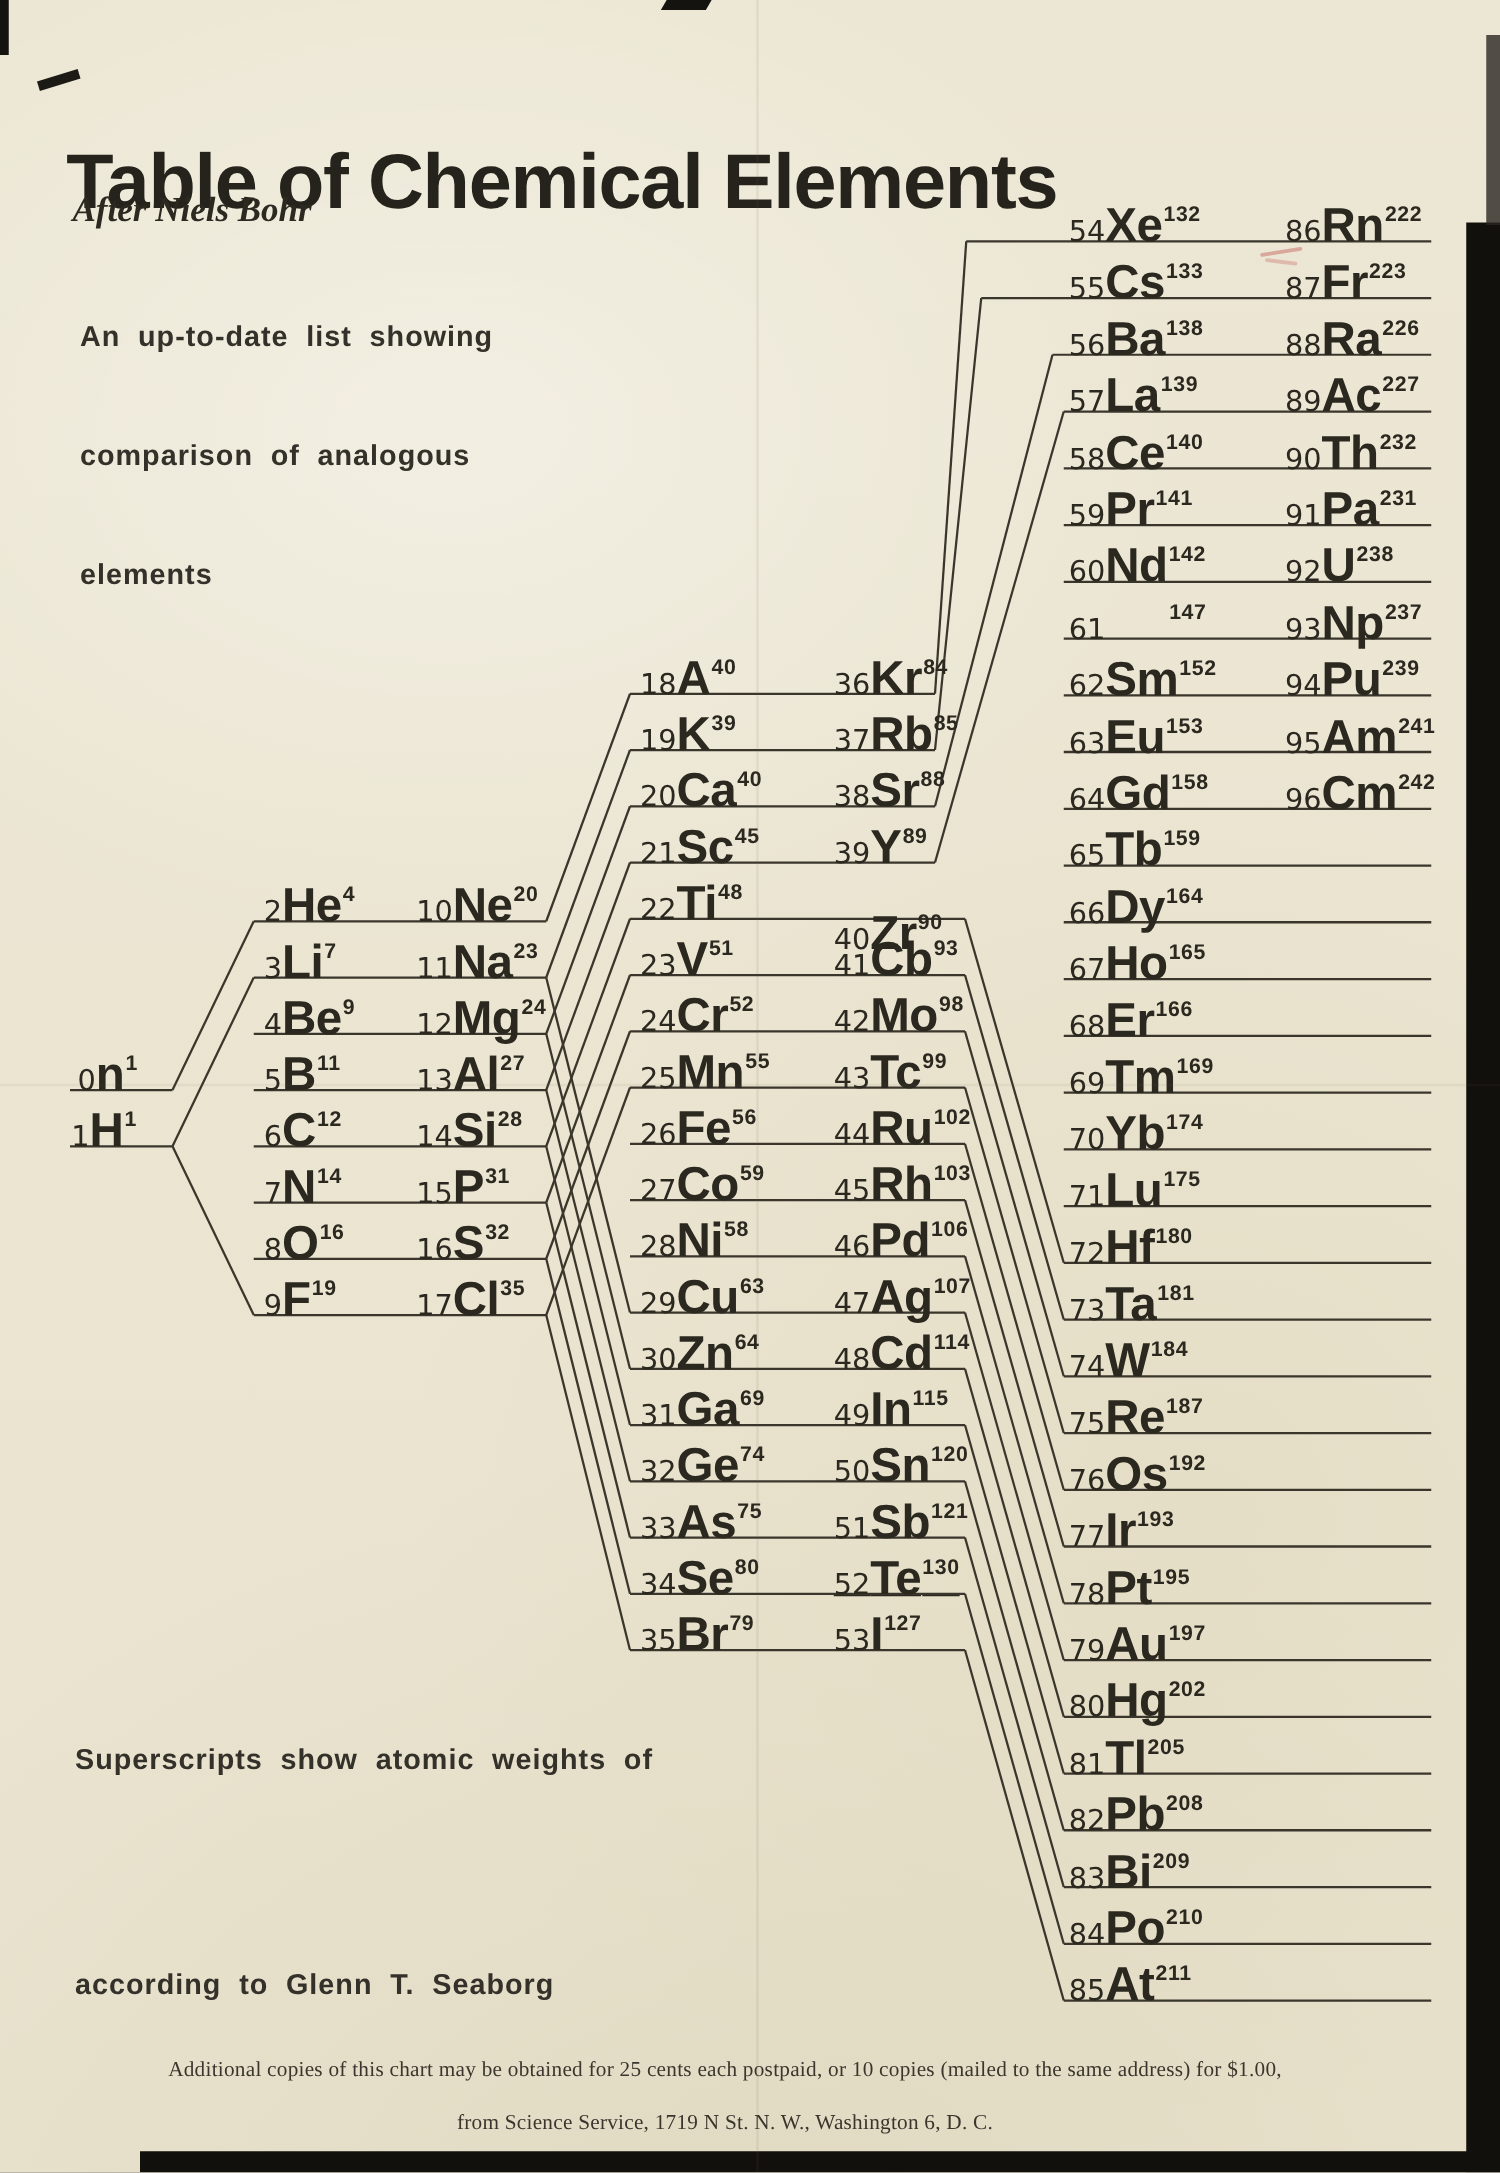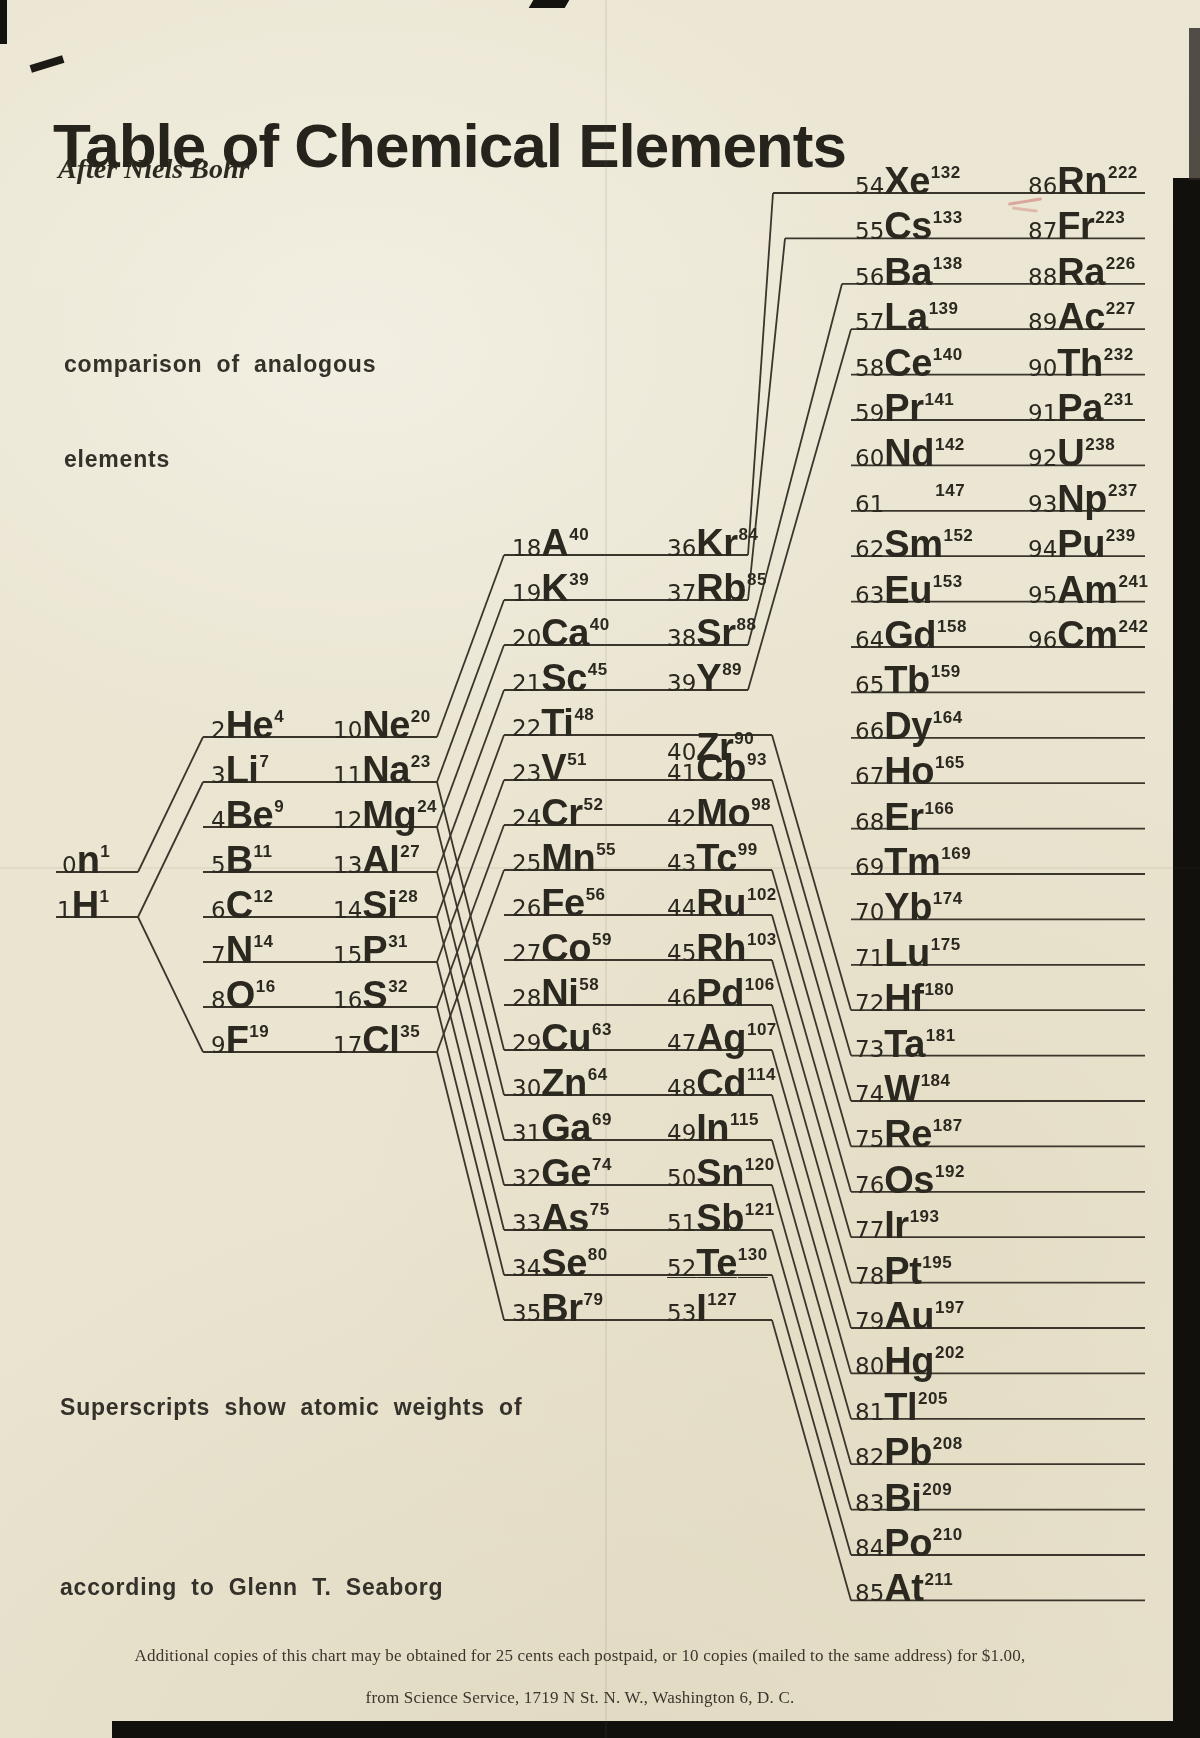--- a/index.html
+++ b/index.html
@@ -138,20 +138,21 @@
       <line x1="772" y1="1185" x2="851" y2="1464.2" stroke="#3a362c" stroke-width="1.8"></line>
       <line x1="772" y1="1230" x2="851" y2="1509.6" stroke="#3a362c" stroke-width="1.8"></line>
       <line x1="772" y1="1275" x2="851" y2="1555" stroke="#3a362c" stroke-width="1.8"></line>
       <line x1="772" y1="1320" x2="851" y2="1600.3999999999999" stroke="#3a362c" stroke-width="1.8"></line>
     </svg>
 
   <h1 id="title" class="abs">Table of Chemical Elements</h1>
 
   <div id="sub-left" class="abs script">After Niels Bohr</div>
 
+  <div class="abs blocktext" style="left:64px;top:256px;">An up-to-date list showing</div>
   <div class="abs blocktext" style="left:64px;top:351px;">comparison of analogous</div>
   <div class="abs blocktext" style="left:64px;top:446px;">elements</div>
 
   <div class="abs blocktext" style="left:60px;top:1394px;">Superscripts show atomic weights of</div>
   <div class="abs blocktext" style="left:60px;top:1574px;">according to Glenn T. Seaborg</div>
 
   <div class="abs footerline" style="top:1646px;">Additional copies of this chart may be obtained for 25 cents each postpaid, or  10 copies (mailed to the same address) for $1.00,</div>
   <div class="abs footerline" style="top:1688px;">from Science Service,  1719 N St. N. W.,  Washington 6, D. C.</div>
 
   <div id="elements-layer" class="abs" style="left:0;top:0;width:1200px;height:1738px;">

